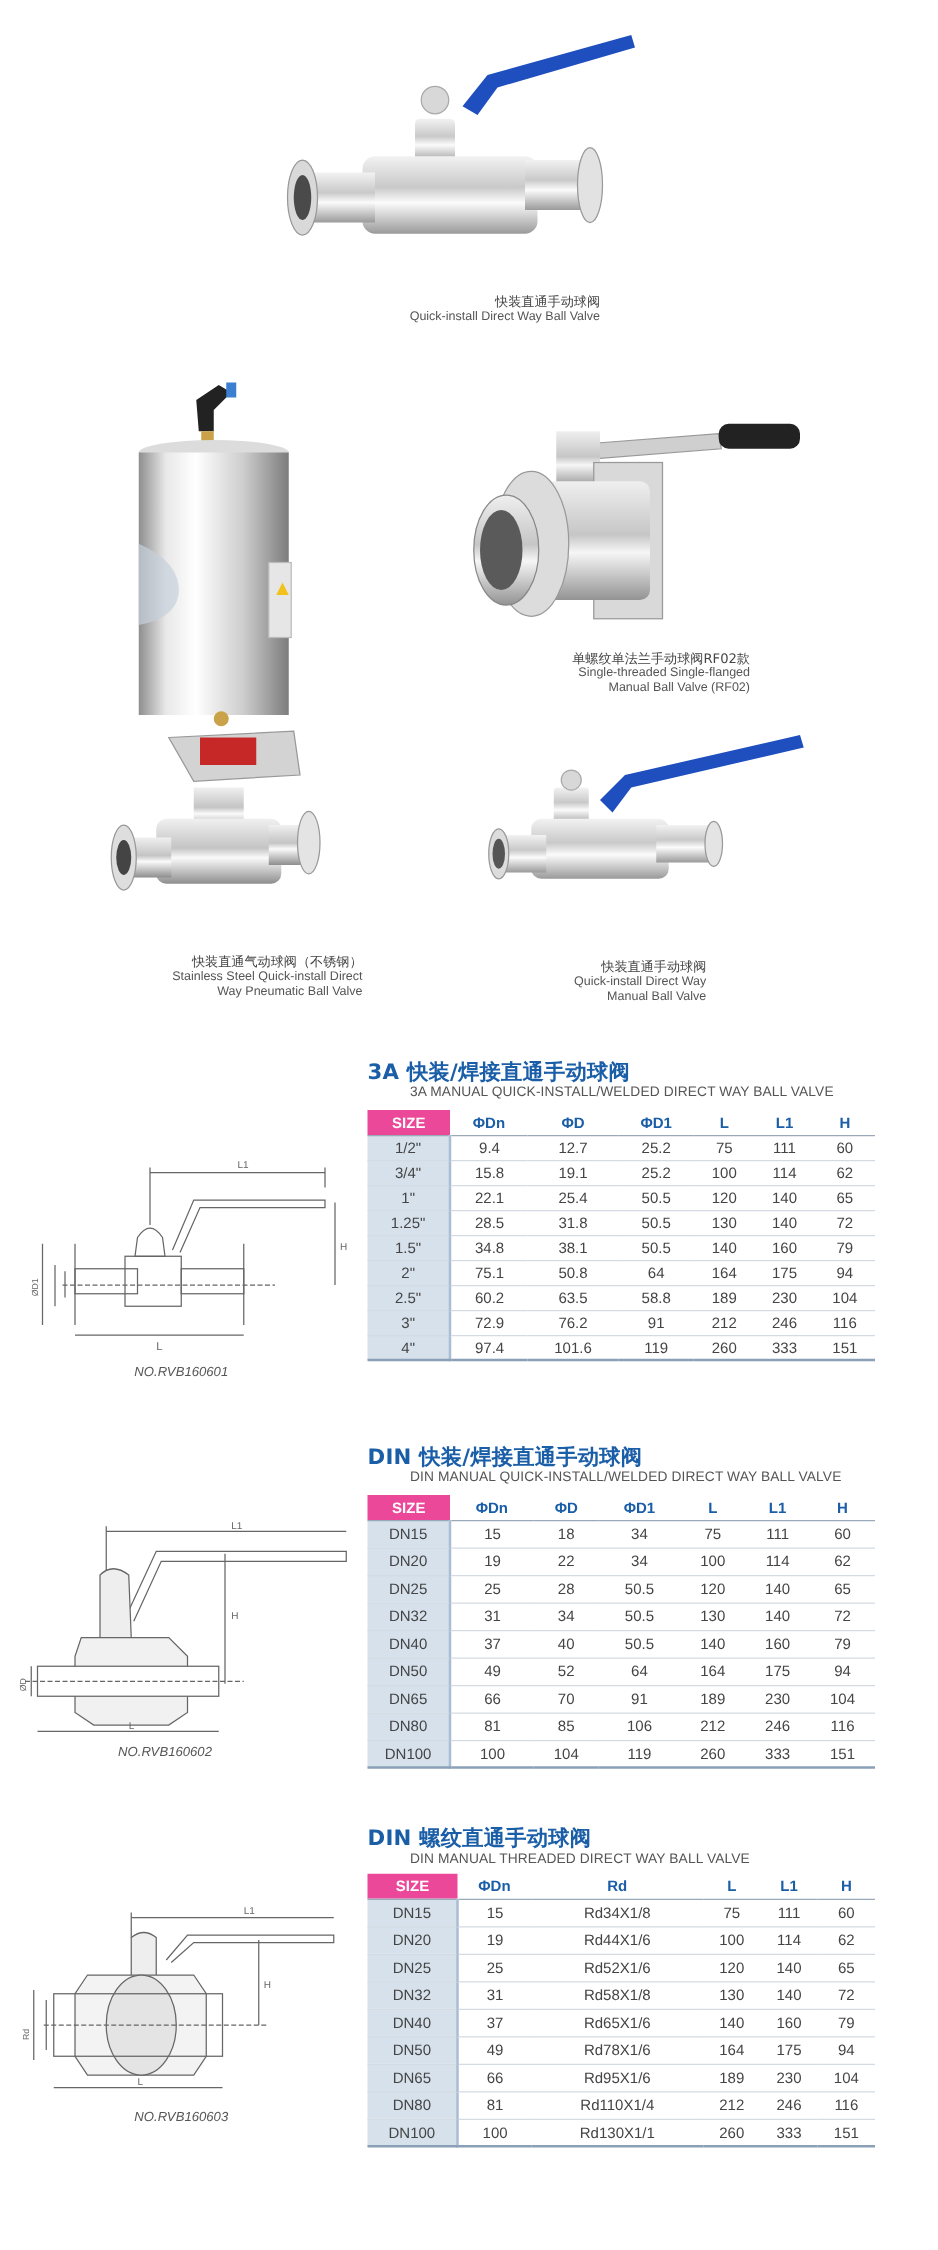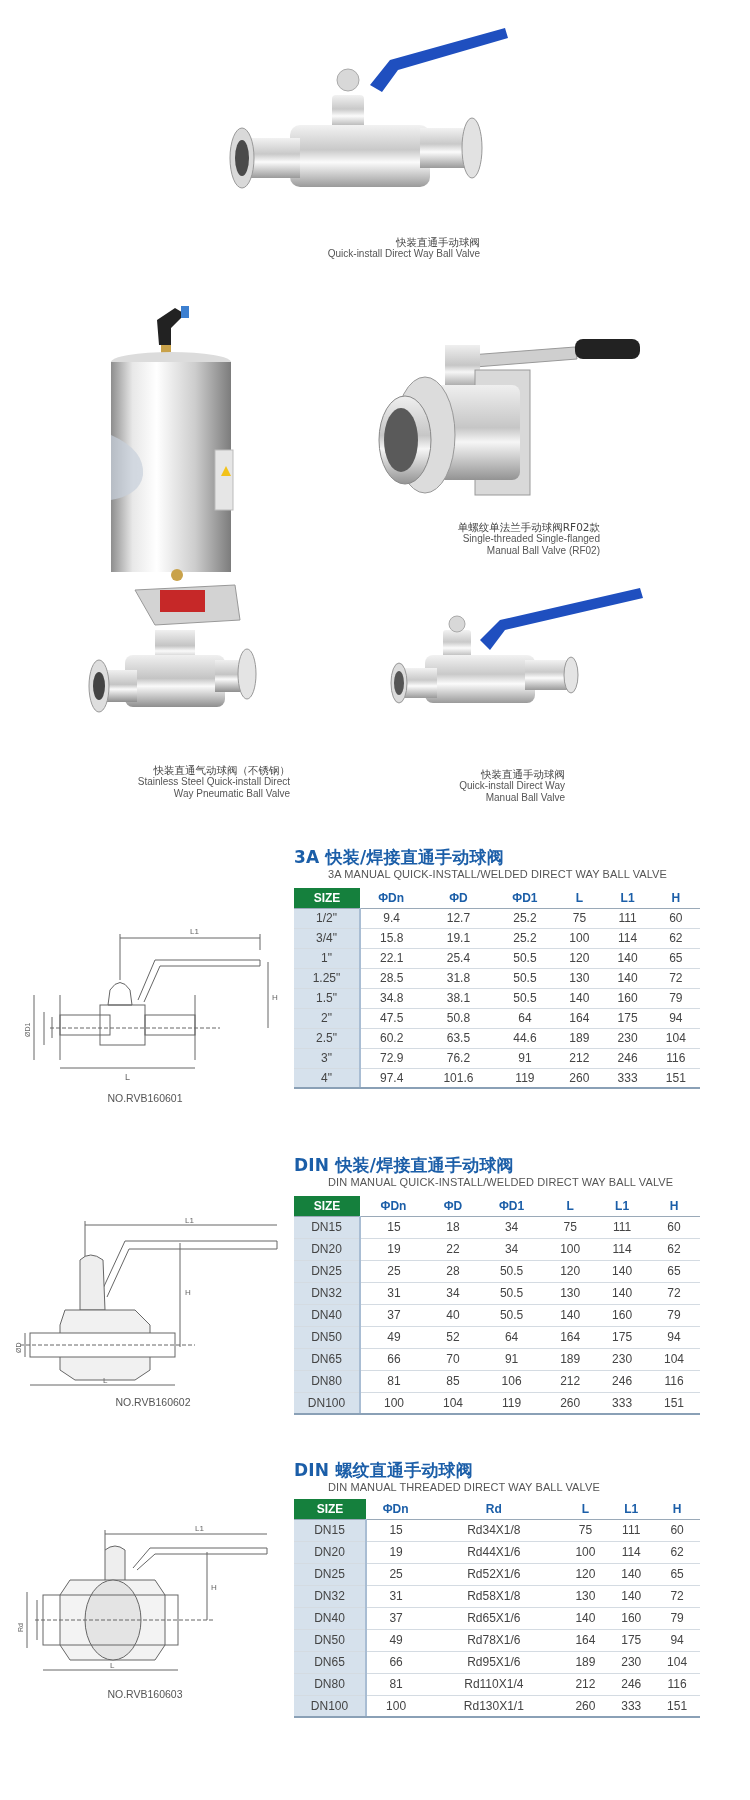--- a/index.html
+++ b/index.html
@@ -12,26 +12,26 @@
   .caption .en { font-size: 10px; color: #555; display: block; }
 
   
   .photo { position: absolute; }
 
   .section-title { position: absolute; left: 294px; font-size: 17px; font-weight: bold; color: #1b5ea8; font-family: "DejaVu Sans", sans-serif; letter-spacing: 0.2px; }
   .section-sub { position: absolute; left: 294px; font-size: 11px; color: #555; letter-spacing: 0.1px; margin-left: 34px; }
 
   table.spec { position: absolute; left: 294px; width: 406px; border-collapse: collapse; font-size: 12px; color: #444; }
   table.spec th { height: 20px; font-weight: bold; color: #1b5ea8; font-size: 12px; text-align: center; border-bottom: 1px solid #9aa9b8; }
-  table.spec th.size { background: #15803d; color: #fff; width: 66px; }
+  table.spec th.size { background: #ec4899; color: #fff; width: 66px; }
   table.spec td { text-align: center; border-bottom: 1px solid #d4dbe2; }
   table.spec td.size { background: #d6e1ec; border-right: 2px solid #a9bdd3; color: #444; }
   table.spec tr:last-child td { border-bottom: 2px solid #8aa0b6; }
 
-  .drawing-no { position: absolute; font-size: 10.5px; color: #555; text-align: center; width: 200px; }
+  .drawing-no { position: absolute; font-size: 10.5px; color: #555; text-align: center; width: 200px; font-style: italic; }
   svg text { font-family: "Liberation Sans", sans-serif; }
 </style>
 </head>
 <body>
 
 <div class="photo" style="left:220px;top:10px;width:290px;height:220px;">
   <svg width="290" height="220" viewBox="0 0 290 220">
     <defs>
       <linearGradient id="m1" x1="0" y1="0" x2="0" y2="1">
         <stop offset="0" stop-color="#f2f2f2"></stop>
@@ -242,32 +242,32 @@
         <td class="size">1.5"</td>
         <td>34.8</td>
         <td>38.1</td>
         <td>50.5</td>
         <td>140</td>
         <td>160</td>
         <td>79</td>
       </tr>
       <tr style="height: 20px;">
         <td class="size">2"</td>
-        <td>47.5</td>
+        <td>75.1</td>
         <td>50.8</td>
         <td>64</td>
         <td>164</td>
         <td>175</td>
         <td>94</td>
       </tr>
       <tr style="height: 20px;">
         <td class="size">2.5"</td>
         <td>60.2</td>
         <td>63.5</td>
-        <td>44.6</td>
+        <td>58.8</td>
         <td>189</td>
         <td>230</td>
         <td>104</td>
       </tr>
       <tr style="height: 20px;">
         <td class="size">3"</td>
         <td>72.9</td>
         <td>76.2</td>
         <td>91</td>
         <td>212</td>
@@ -300,21 +300,21 @@
     <path d="M65 45 Q75 35 88 45 L90 95 L65 95 Z" fill="#eee"></path>
     <path d="M50 95 L120 95 L135 110 L135 155 L120 165 L60 165 L45 155 L45 110 Z" fill="#f1f1f1"></path>
     <rect x="15" y="118" width="145" height="24" fill="#fff"></rect>
     <path d="M5 130 L180 130" stroke-dasharray="4 2"></path>
     <line x1="15" y1="170" x2="160" y2="170"></line>
     <text x="88" y="168" font-size="8" fill="#666" stroke="none">L</text>
     <line x1="10" y1="118" x2="10" y2="142"></line>
     <text x="3" y="135" font-size="7" fill="#666" stroke="none" transform="rotate(-90 6 135)">ØD</text>
   </svg>
 </div>
-<div class="drawing-no" style="left:53px;top:1396px;">NO.RVB160602</div>
+<div class="drawing-no" style="left:32px;top:1396px;">NO.RVB160602</div>
 
 <table class="spec" style="top:1196px;">
   <thead>
     <tr>
       <th class="size">SIZE</th>
       <th>ΦDn</th>
       <th>ΦD</th>
       <th>ΦD1</th>
       <th>L</th>
       <th>L1</th>

